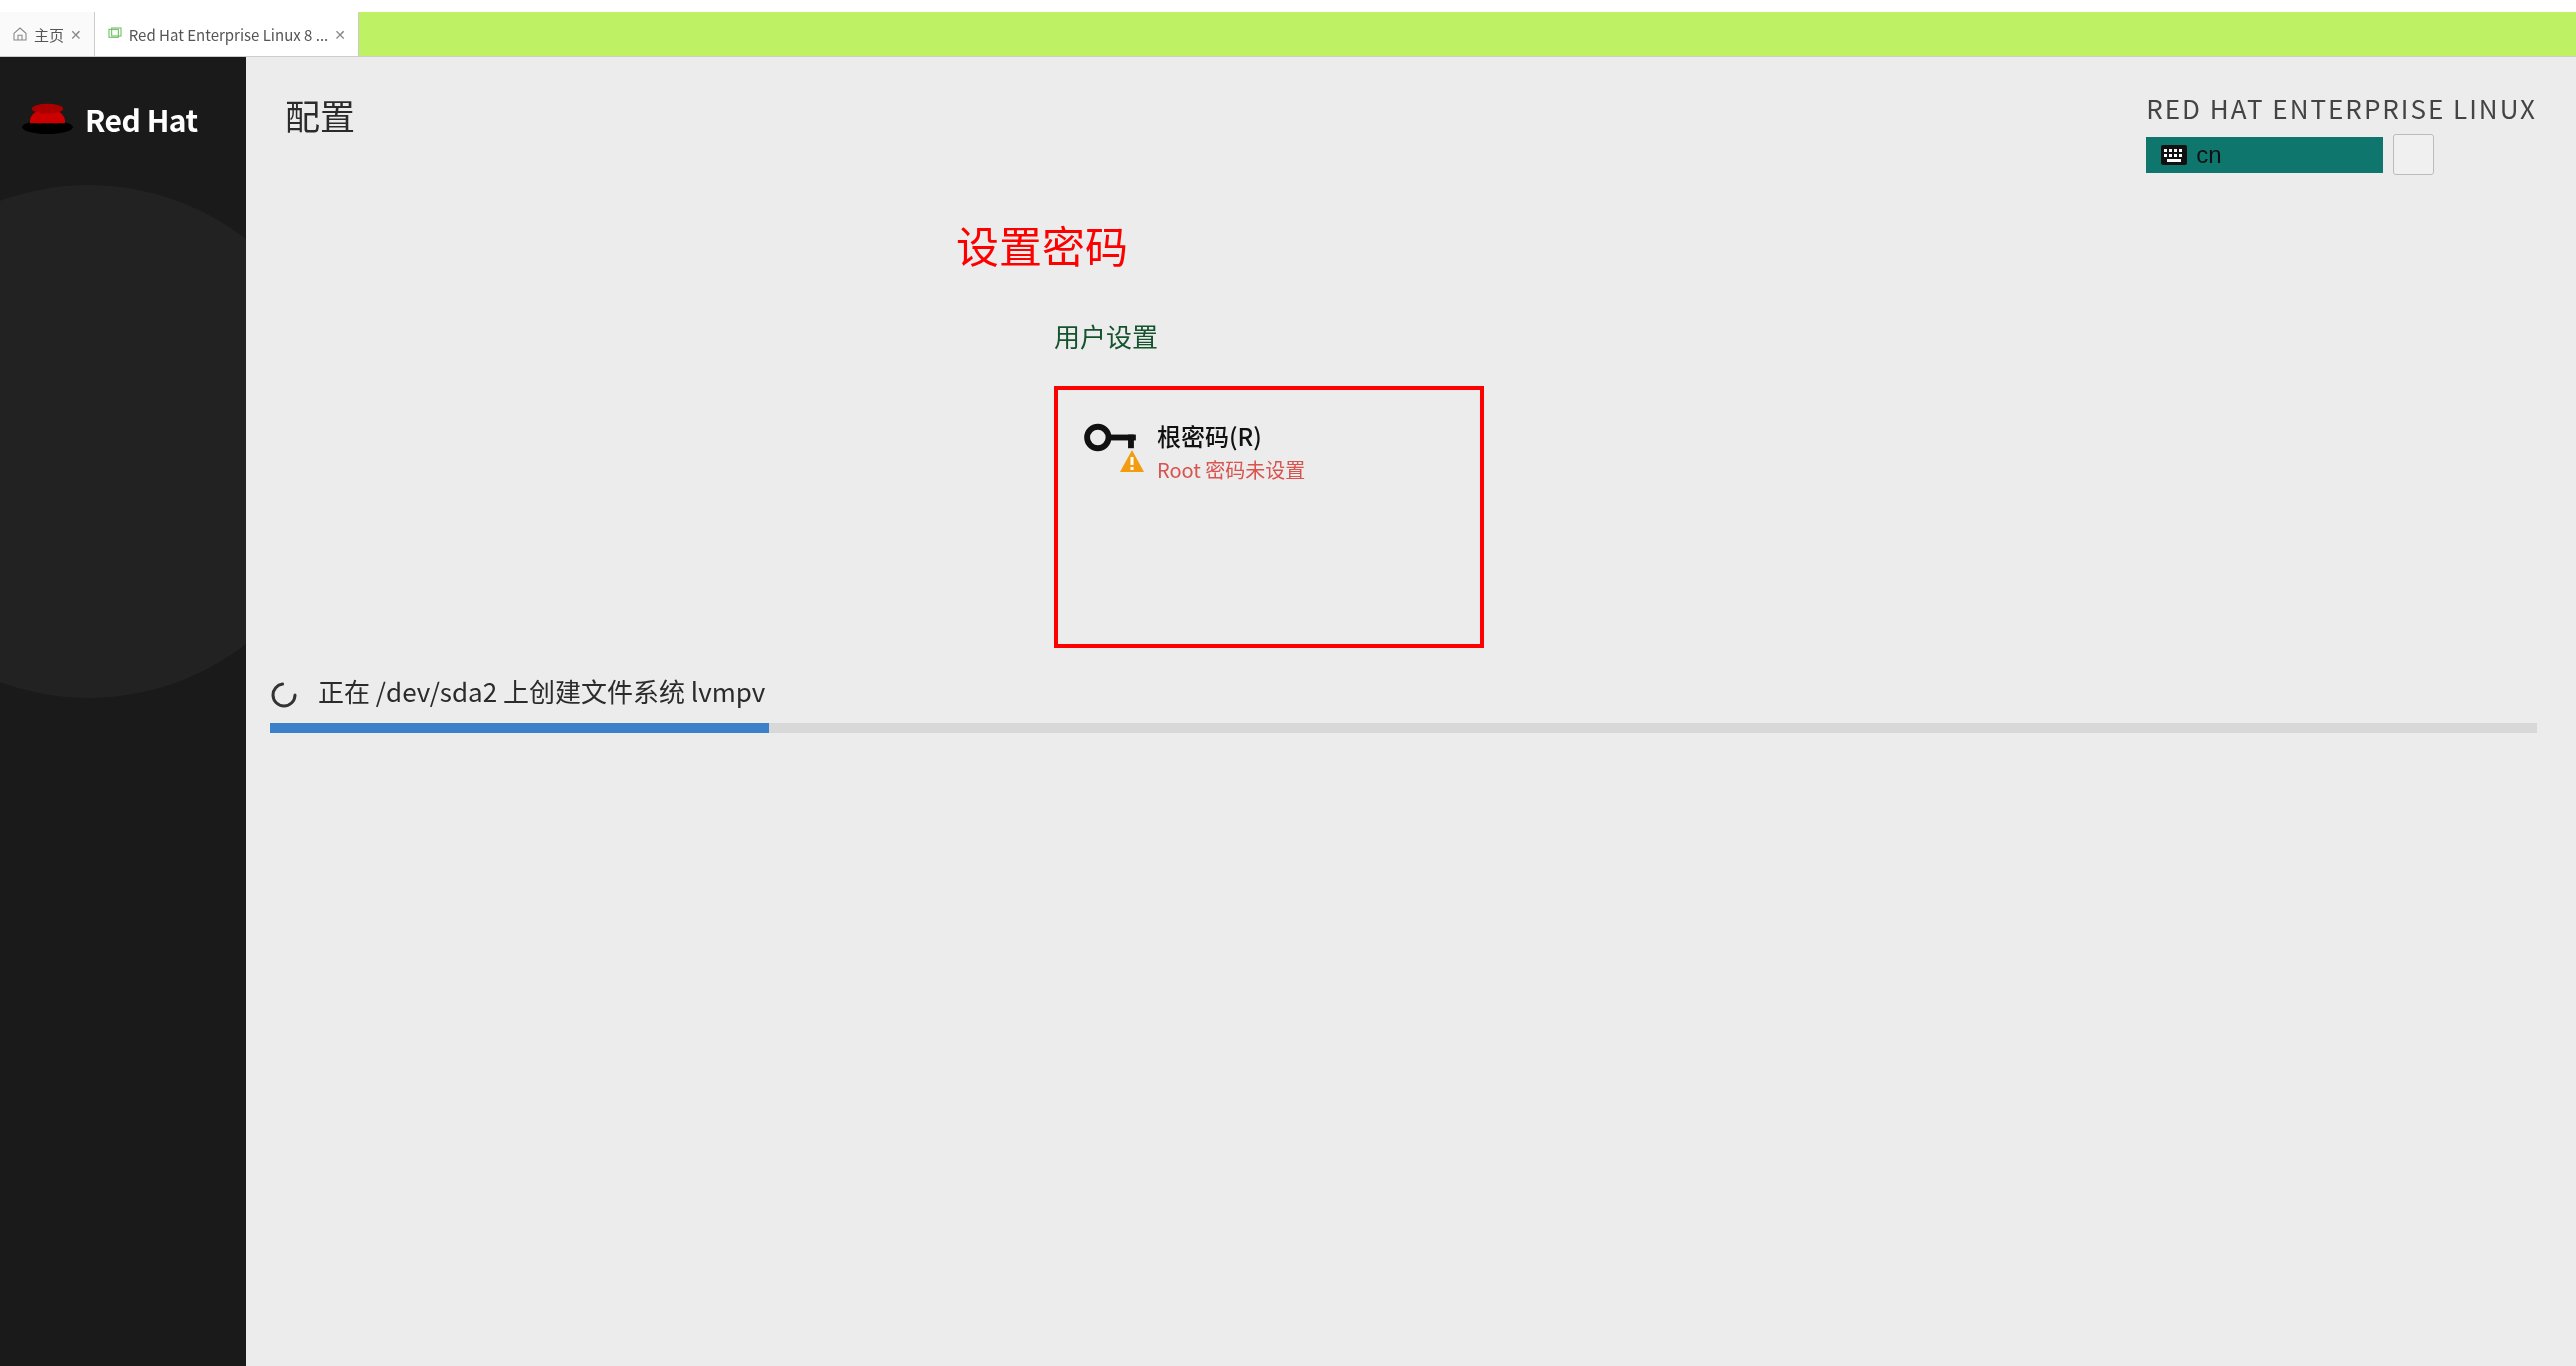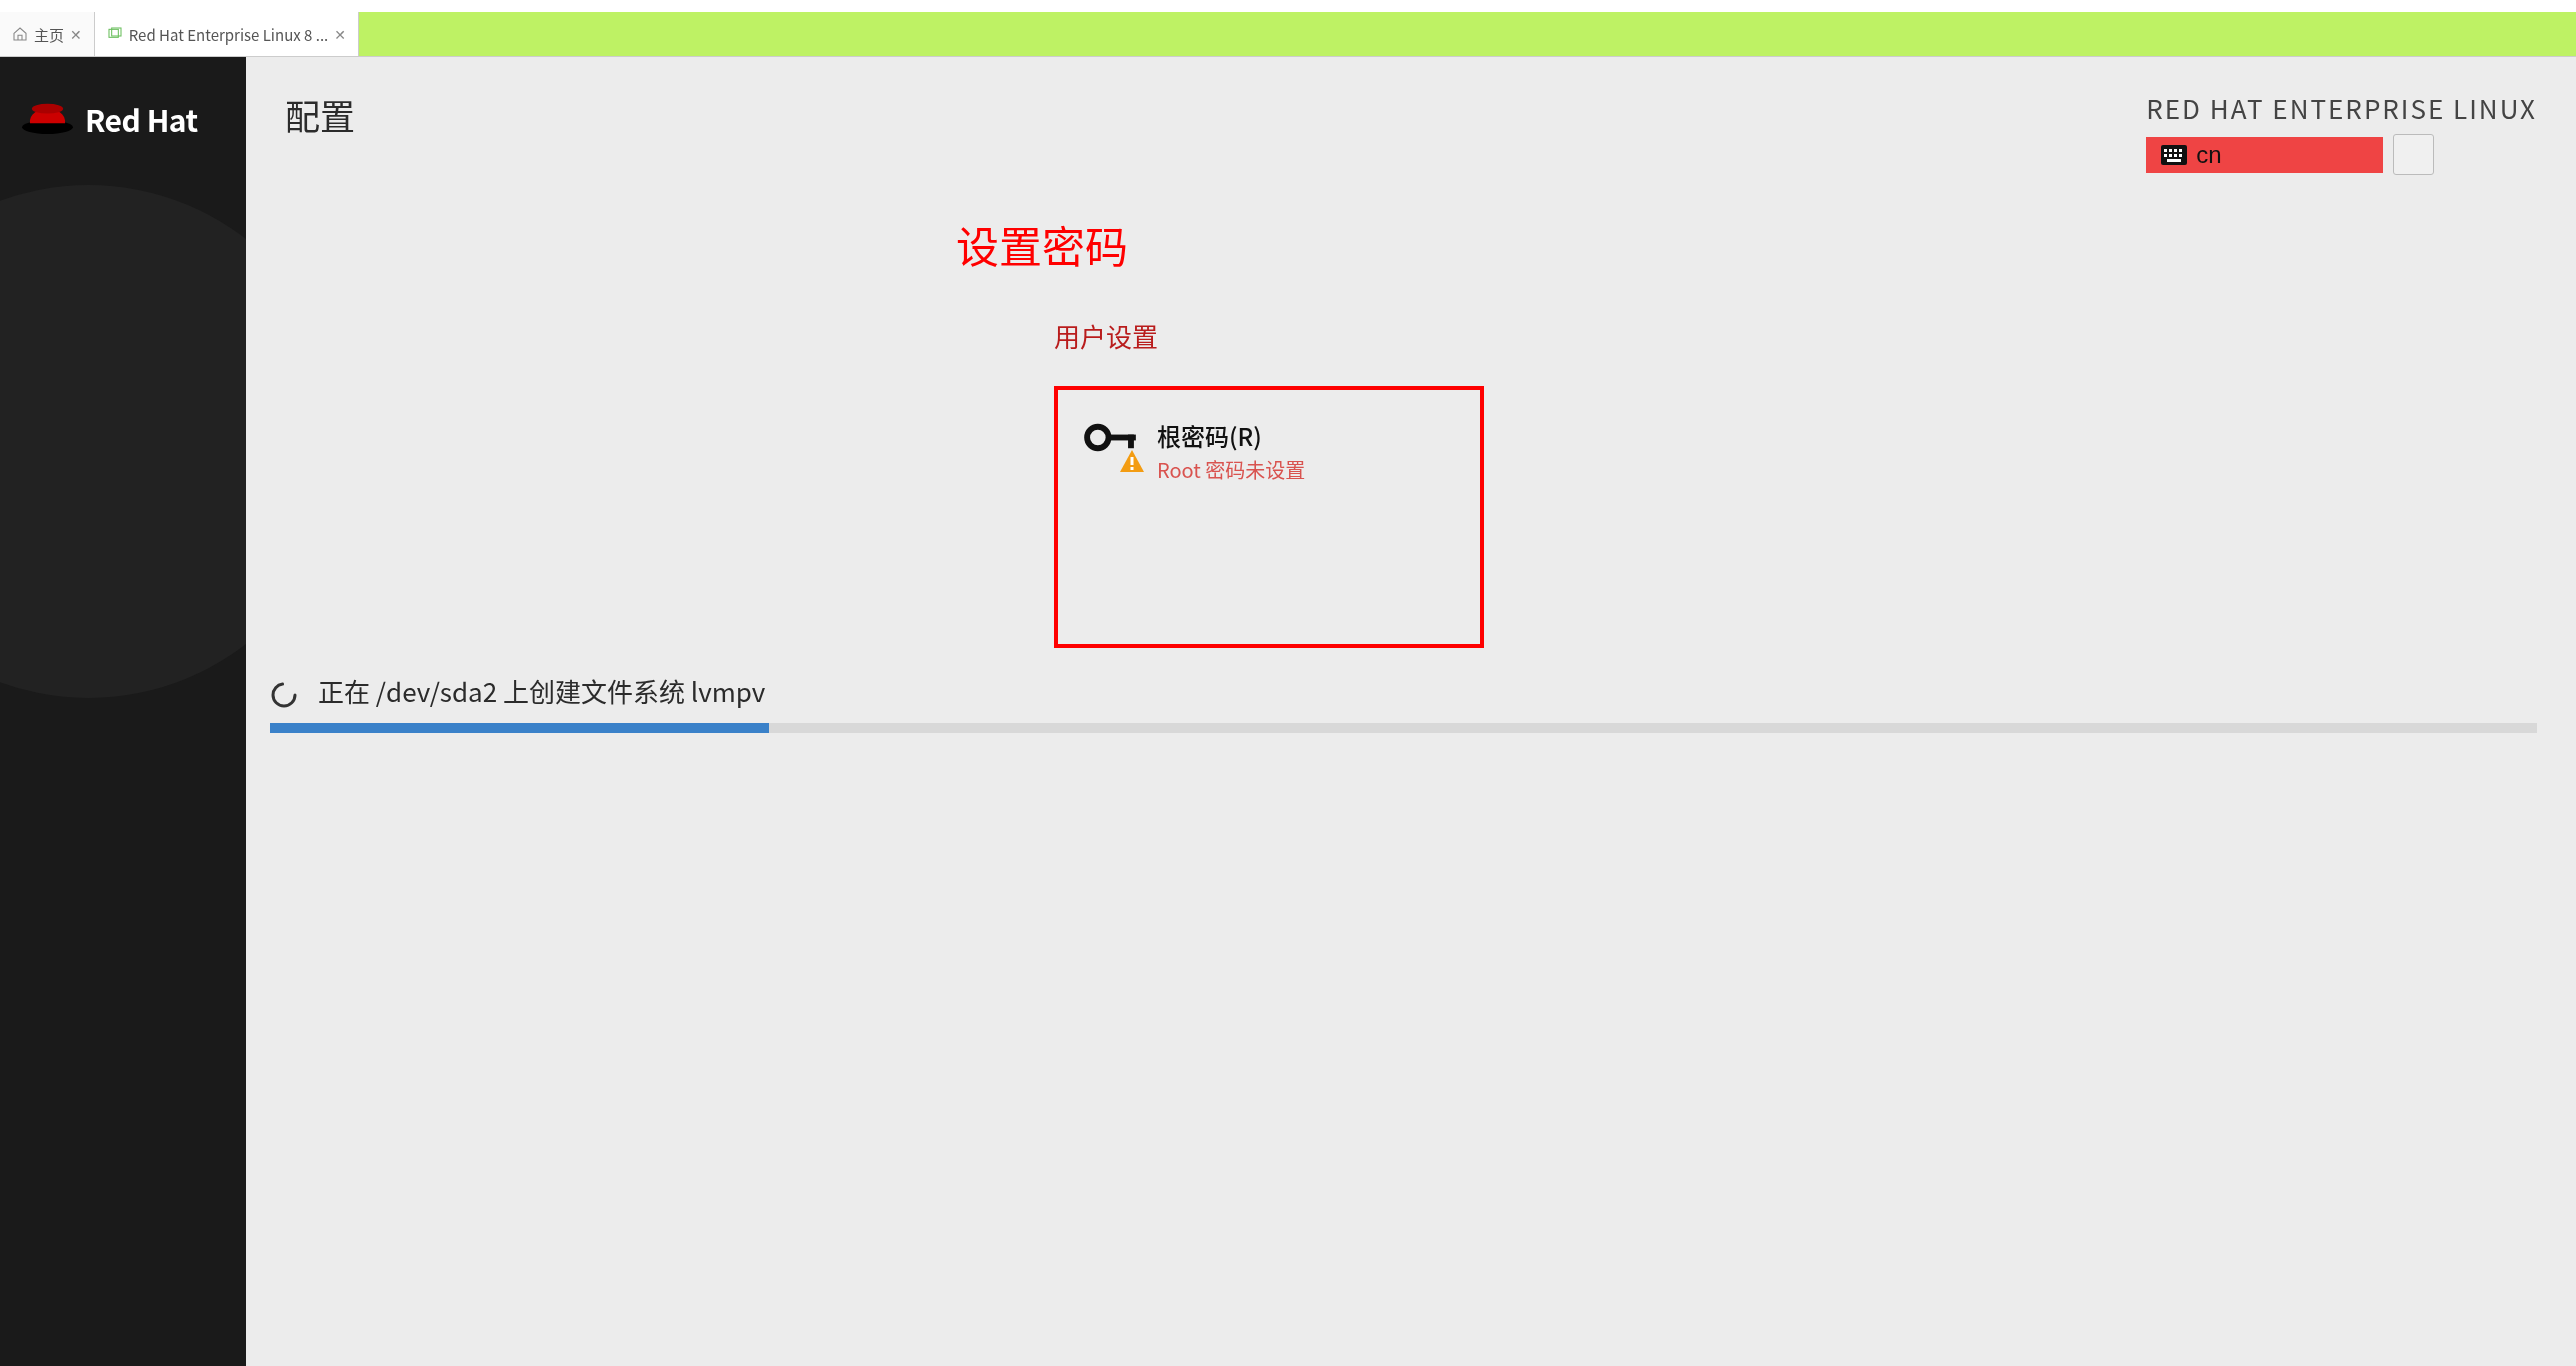--- a/index.html
+++ b/index.html
@@ -20,28 +20,28 @@
     .logo-text { color: #fff; font-size: 30px; font-weight: 700; letter-spacing: -0.5px; }
     .dark-arc { position: absolute; top: 128px; left: -168px; width: 513px; height: 513px; border-radius: 50%; background: #222; }
 
     .content { flex: 1; background: #ececec; position: relative; overflow: hidden; }
 
     .top-row { display: flex; justify-content: space-between; align-items: flex-start; padding: 32px 39px 0 39px; }
     .title { font-size: 35px; color: #2b2b2b; font-weight: 400; }
     .top-right { text-align: right; }
     .os-name { font-size: 26px; color: #444; letter-spacing: 2px; }
     .lang-row { margin-top: 8px; display: flex; align-items: center; gap: 10px; }
-    .lang-btn { background: #ef4444; border: none; padding: 4px 14px; display: flex; align-items: center; gap: 8px; font-size: 24px; color: #111; cursor: pointer; min-width: 237px; }
+    .lang-btn { background: #0f766e; border: none; padding: 4px 14px; display: flex; align-items: center; gap: 8px; font-size: 24px; color: #111; cursor: pointer; min-width: 237px; }
     .lang-icon svg { width: 28px; height: 22px; display: block; }
     .help-btn { width: 41px; height: 41px; background: #f0f0f0; border: 1px solid #bbb; border-radius: 3px; cursor: pointer; }
 
     .annotation { position: absolute; left: 710px; top: 156px; color: #ff0000; font-size: 43px; font-weight: 400; }
 
     .user-section { position: absolute; left: 808px; top: 260px; }
-    .section-heading { font-size: 26px; color: #b91c1c; margin-bottom: 14px; }
+    .section-heading { font-size: 26px; color: #14532d; margin-bottom: 14px; }
     .red-box { border: 4px solid #ff0000; width: 430px; height: 262px; padding: 28px 24px; display: flex; flex-direction: column; gap: 37px; margin-top: 32px; }
 
     .spoke { display: flex; align-items: flex-start; gap: 18px; cursor: pointer; }
     .spoke-icon { position: relative; width: 57px; height: 49px; }
     .spoke-icon svg { display: block; }
     .warn-wrap svg { display: block; }
     .spoke-text { display: flex; flex-direction: column; }
     .spoke-title { font-size: 24px; color: #111; font-weight: 500; }
     .spoke-status { font-size: 20px; color: #d9534f; margin-top: 2px; }
 

